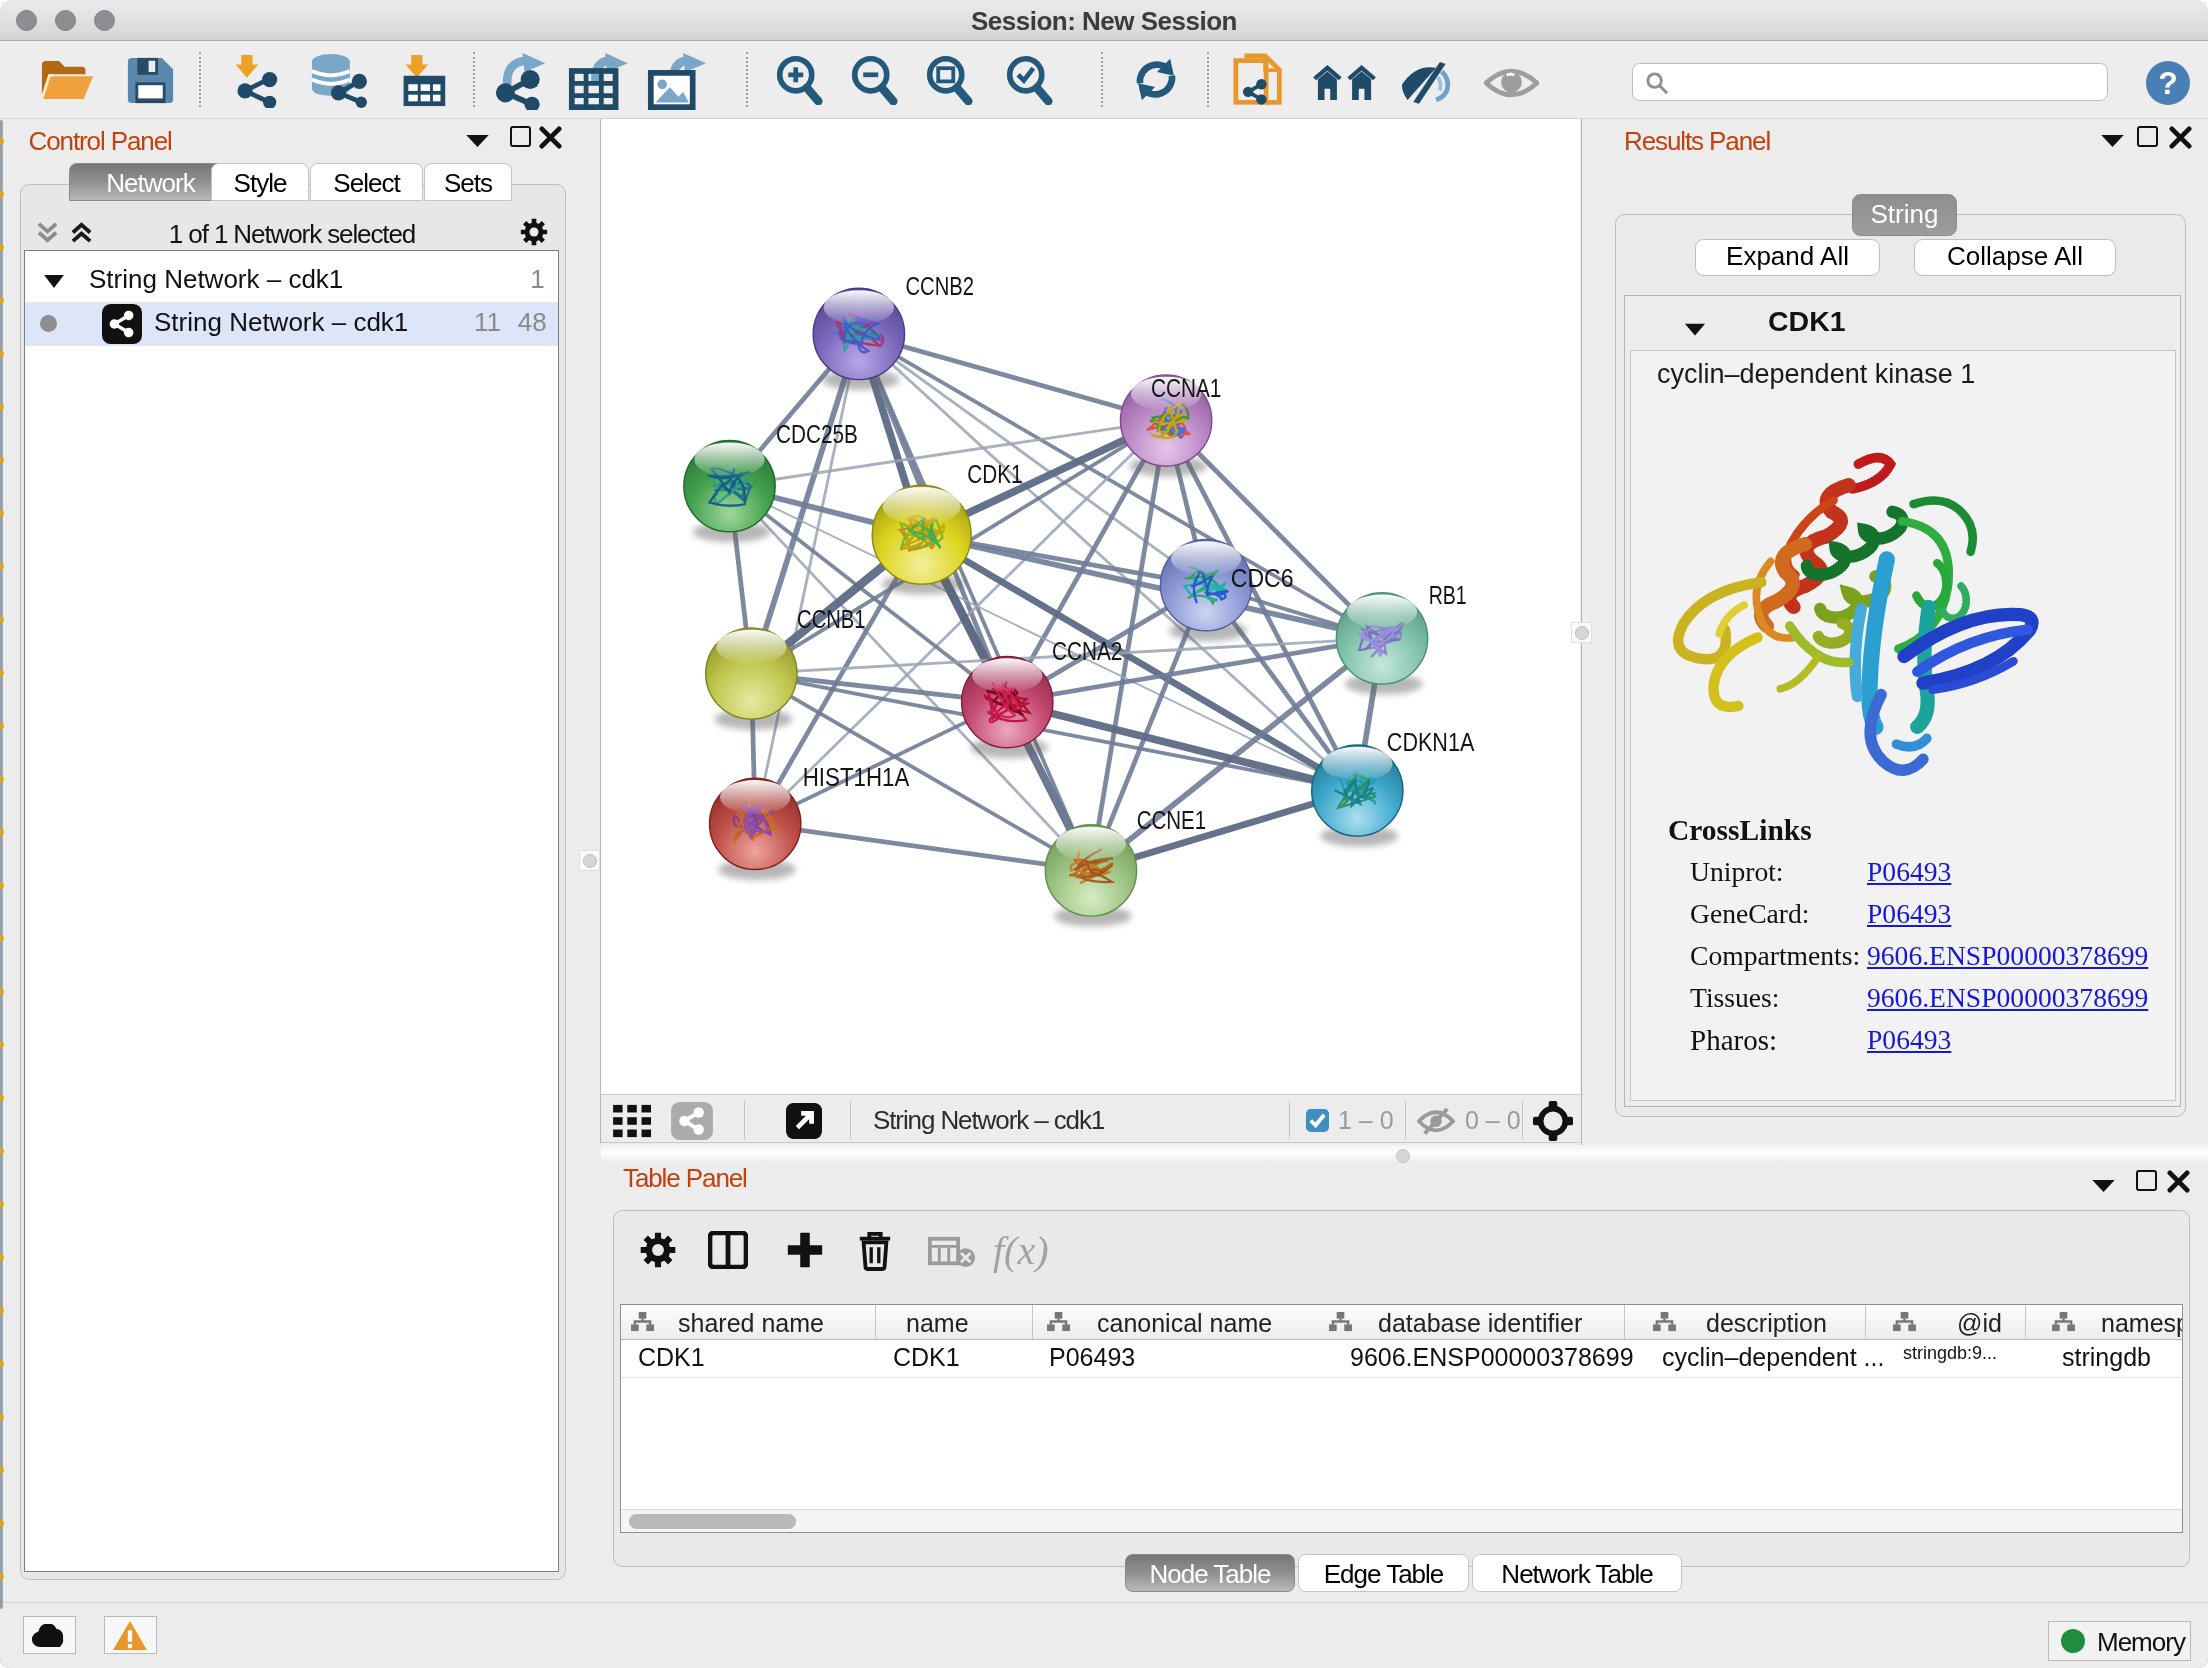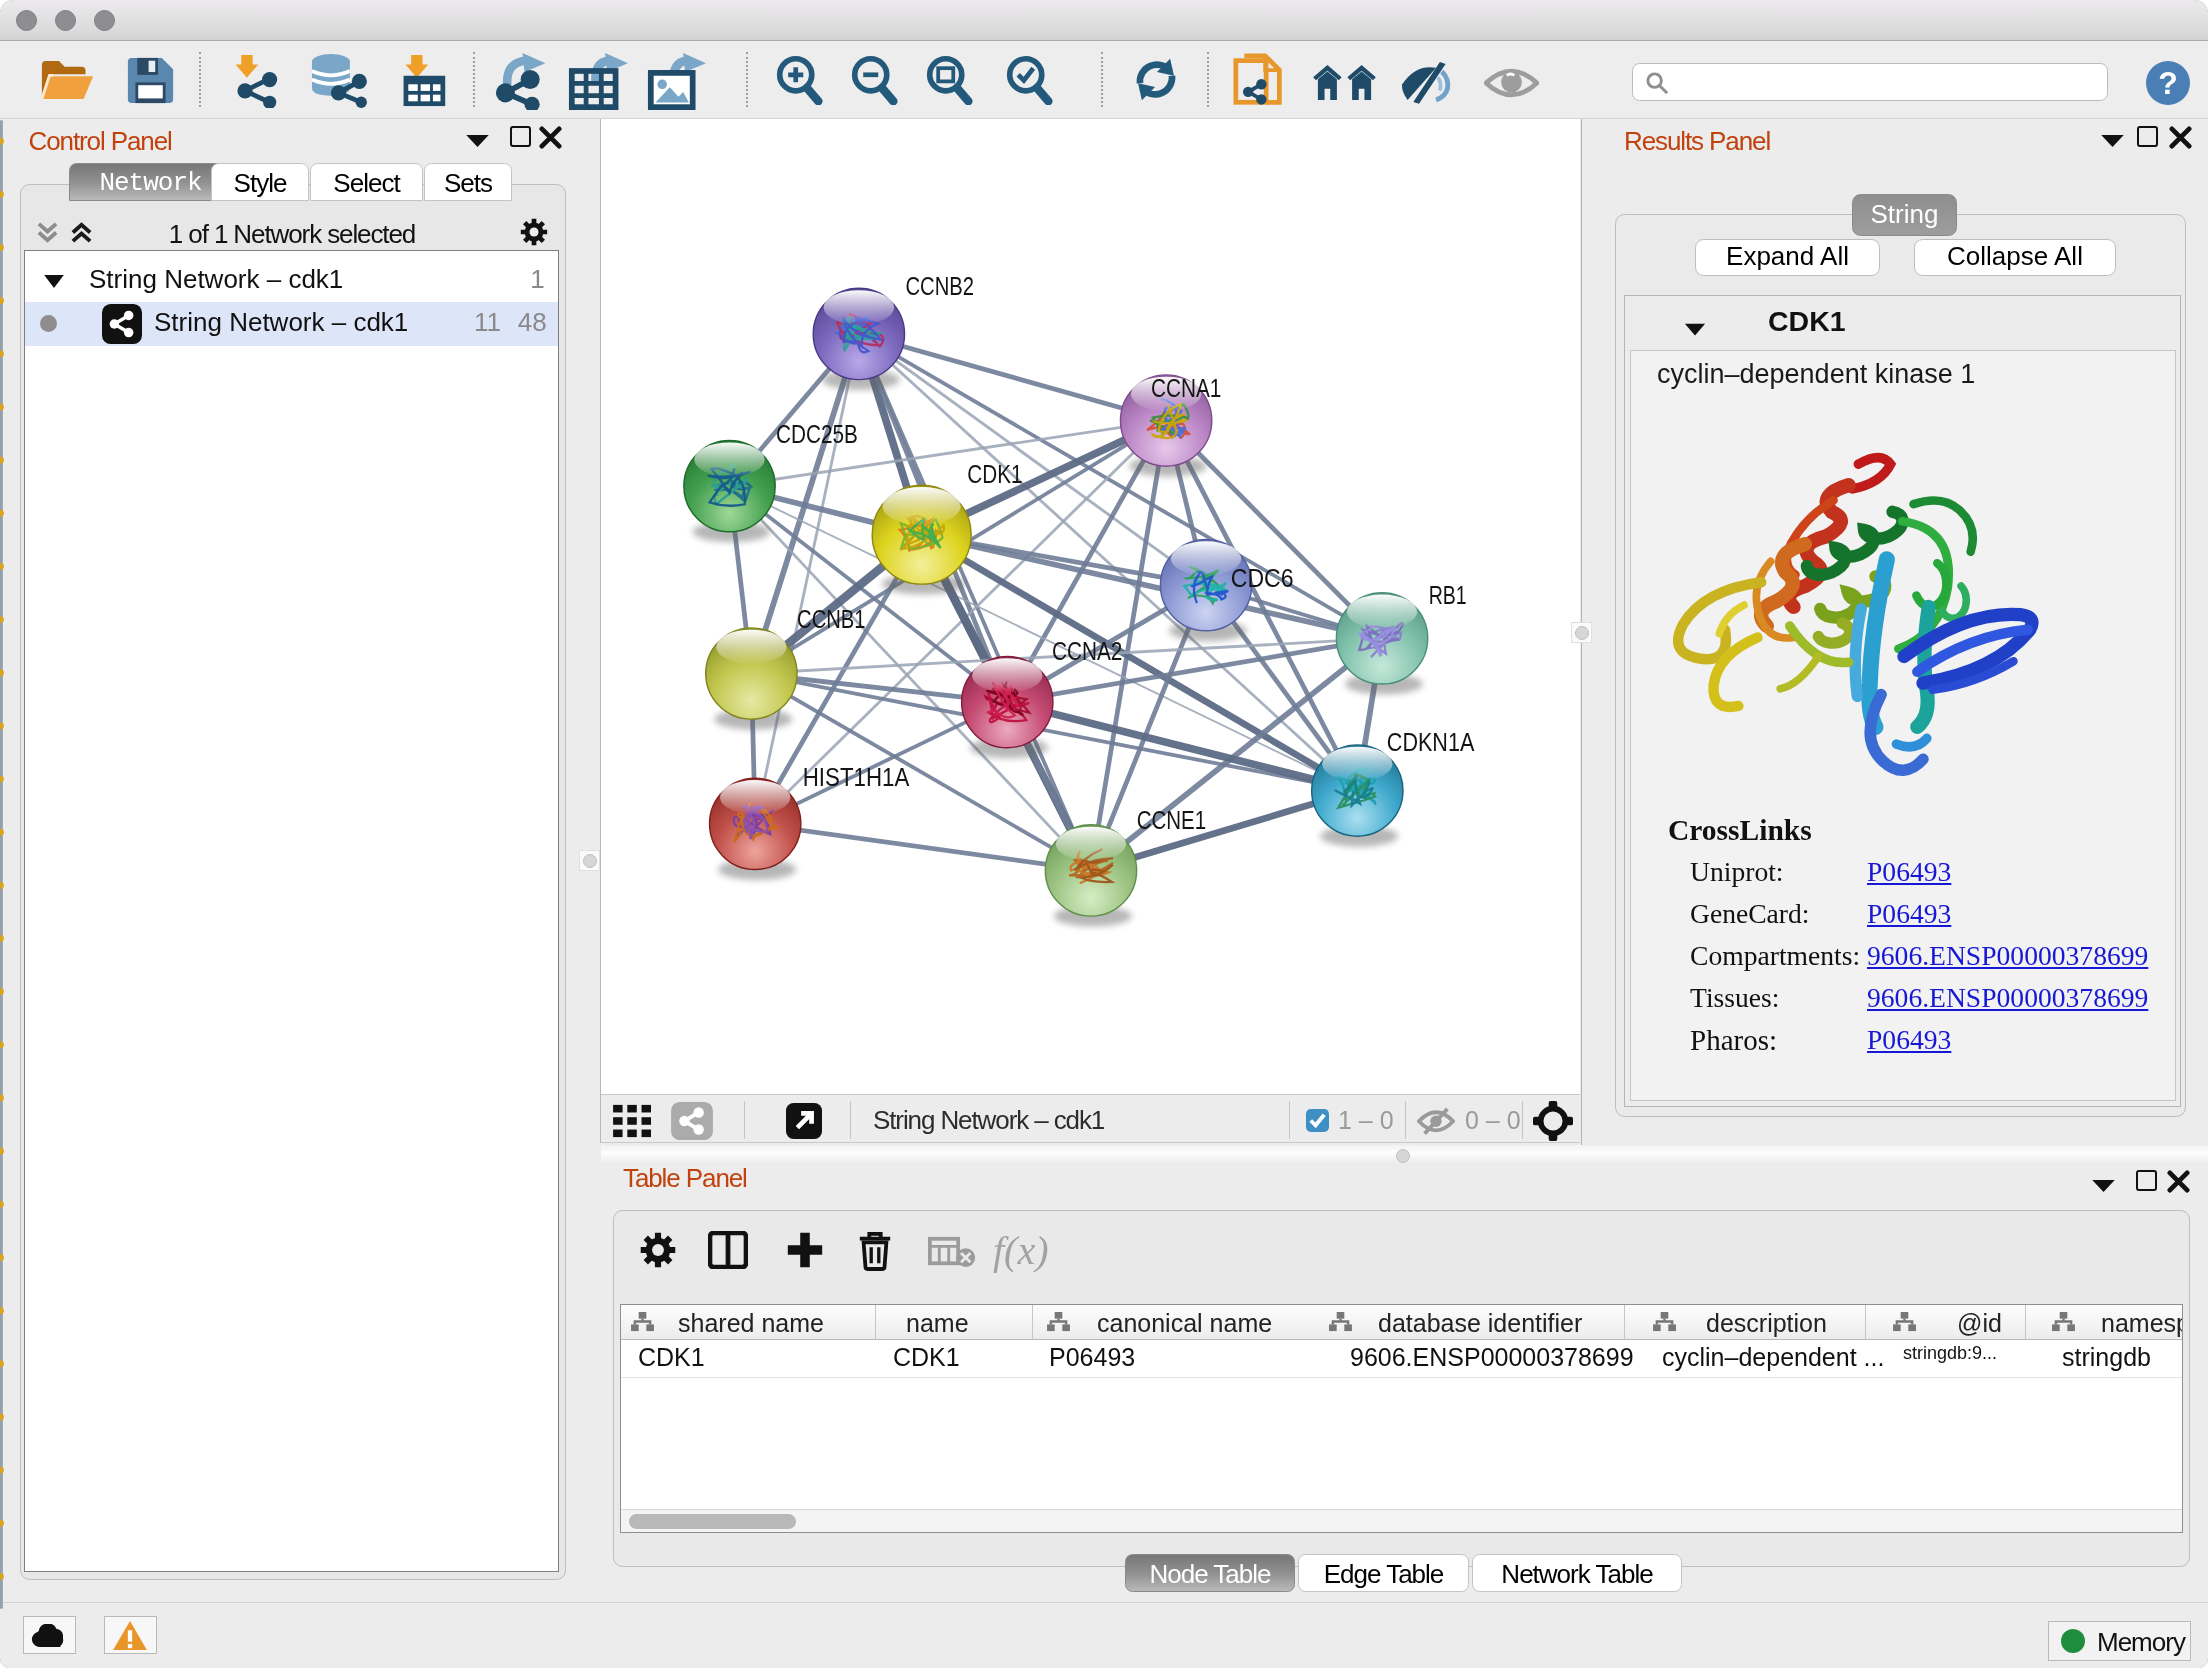--- a/index.html
+++ b/index.html
@@ -61,20 +61,21 @@
 <circle cx="0.5" cy="1422" r="3.6"></circle>
 <circle cx="0.5" cy="1478" r="3.6"></circle>
 <circle cx="0.5" cy="1534" r="3.6"></circle>
       </g>
   </svg>
 
   <div class="titlebar">
     <div class="tl" style="left:16px;"></div>
     <div class="tl" style="left:55px;"></div>
     <div class="tl" style="left:94px;"></div>
+    <div class="title">Session: New Session</div>
   </div>
 
   <div class="toolbar" id="toolbar">
 
     <svg class="tbicon" style="left:40px;top:16px;" width="55" height="48" viewBox="0 0 58 50">
       <path d="M2 44 L2 8 Q2 4 6 4 L20 4 L26 10 L44 10 Q48 10 48 14 L48 18 L10 18 Z" fill="#b26a12"></path>
       <path d="M10 20 L56 20 L46 44 L2 44 Z" fill="#f0a03c"></path>
       <path d="M2 44 L10 19 L14 19" fill="none" stroke="#fce9cf" stroke-width="3"></path>
     </svg>
 
@@ -240,21 +241,21 @@
     <svg style="position:absolute;left:465px;top:14.3px;" width="25" height="15" viewBox="0 0 26 16">
         <path d="M1 2 L25 2 L13 15 Z" fill="#111"></path>
       </svg>
     <div style="position:absolute;left:510px;top:6.7px;width:21px;height:21px;border:2.9px solid #111;border-radius:2.9px;box-sizing:border-box;"></div>
     <svg style="position:absolute;left:539px;top:6.7px;" width="23" height="23" viewBox="0 0 24 24">
         <path d="M3 3 L21 21 M21 3 L3 21" stroke="#111" stroke-width="5" stroke-linecap="round"></path>
       </svg>
 
     <div class="panelbox" style="left:20px;top:65px;width:544px;height:1394px;"></div>
 
-    <div class="tab tabsel" style="left:69px;top:44px;width:163px;height:38px;line-height:38px;border-radius:7.6px 7.6px 0 0;font-family:Liberation Mono, monospace;">Network</div>
+    <div class="tab tabsel" style="left:69px;top:44px;width:163px;height:38px;line-height:38px;border-radius:7.6px 7.6px 0 0;">Network</div>
     <div class="tab" style="left:211px;top:44px;width:98px;height:38px;line-height:38px;border-radius:7.6px 7.6px 0 0;">Style</div>
     <div class="tab" style="left:310px;top:44px;width:113px;height:38px;line-height:38px;border-radius:7.6px 7.6px 0 0;">Select</div>
     <div class="tab" style="left:424px;top:44px;width:88px;height:38px;line-height:38px;border-radius:7.6px 7.6px 0 0;">Sets</div>
 
     <div style="position:absolute;left:23px;top:96px;width:538px;height:35px;">
       <svg style="position:absolute;left:13.3px;top:5.7px;" width="23" height="23" viewBox="0 0 24 24">
           <g fill="none" stroke="#8d8d8d" stroke-width="4">
             <path d="M3 3 L12 11 L21 3"></path>
             <path d="M3 12 L12 20 L21 12"></path>
           </g>

